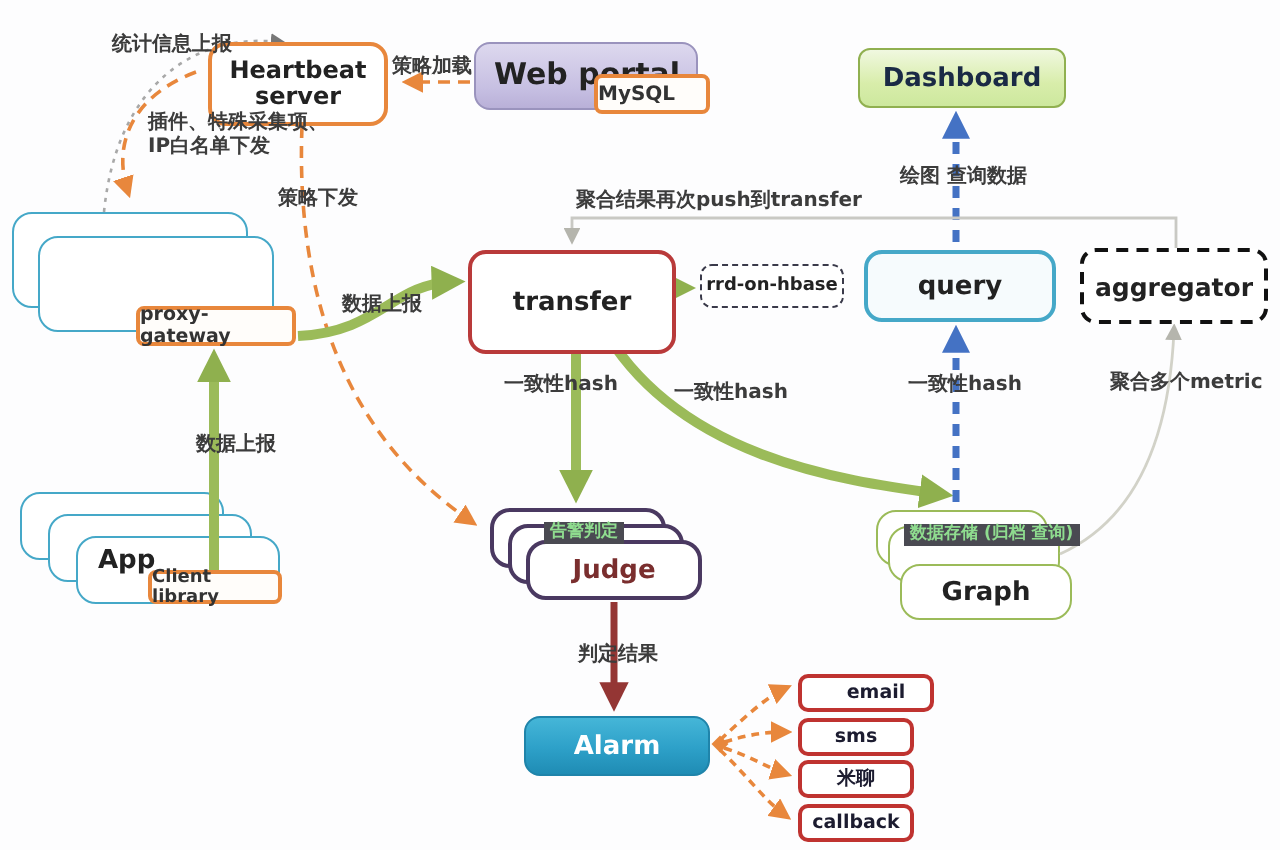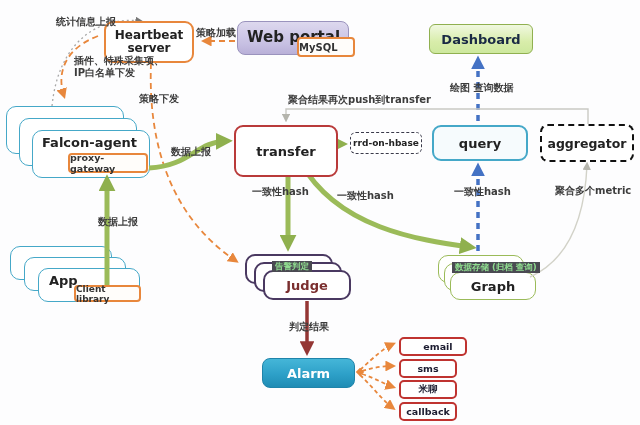--- a/index.html
+++ b/index.html
@@ -102,23 +102,20 @@
     <span>MySQL</span>
   </div>
 
   <div class="node center" style="left:429px;top:24px;width:104px;height:30px;border:1.5px solid #90b050;border-radius:6px;
               background:linear-gradient(180deg,#f0f8e0 0%,#d8edaa 60%,#cde89e 100%);">
     <span class="node-label" style="font-size:13px;color:#1a2a45;">Dashboard</span>
   </div>
 
   <div class="stack cyan" style="left:6px;top:106px;width:118px;height:48px;"></div>
   <div class="stack cyan" style="left:19px;top:118px;width:118px;height:48px;"></div>
-  <div class="stack cyan" style="left:32px;top:130px;width:118px;height:48px;">
-    <span class="node-label" style="position:absolute;left:9px;top:4px;font-size:13px;">Falcon-agent</span>
-  </div>
   <div class="node subbox" style="left:68px;top:153px;width:80px;height:20px;font-size:9.5px;">
     <span>proxy-gateway</span>
   </div>
 
   <div class="node rounded center" style="left:234px;top:125px;width:104px;height:52px;border:2.5px solid #b93a3a;">
     <span class="node-label" style="font-size:13px;">transfer</span>
   </div>
 
   <div class="node center" style="left:350px;top:132px;width:72px;height:22px;border:1.5px dashed #3a3a4a;border-radius:6px;background:#fff;">
     <span class="node-label" style="font-size:9px;">rrd-on-hbase</span>
@@ -135,21 +132,21 @@
   <div class="stack purple" style="left:245px;top:254px;width:88px;height:30px;"></div>
   <div class="stack purple" style="left:254px;top:262px;width:88px;height:30px;"></div>
   <span class="tag" style="left:272px;top:261px;">告警判定</span>
   <div class="stack purple center" style="left:263px;top:270px;width:88px;height:30px;display:flex;">
     <span class="node-label" style="font-size:13px;color:#7a2e2e;">Judge</span>
   </div>
 
   <div class="stack olive" style="left:438px;top:255px;width:86px;height:28px;"></div>
   <div class="stack olive" style="left:444px;top:263px;width:86px;height:28px;"></div>
   <span class="tag" style="left:452px;top:262px;">数据存储 (归档 查询)</span>
-  <div class="stack olive center" style="left:450px;top:272px;width:86px;height:28px;display:flex;">
+  <div class="stack olive center" style="left:450px;top:282px;width:86px;height:28px;display:flex;">
     <span class="node-label" style="font-size:13px;">Graph</span>
   </div>
 
   <div class="stack cyan" style="left:10px;top:246px;width:102px;height:34px;"></div>
   <div class="stack cyan" style="left:24px;top:257px;width:102px;height:34px;"></div>
   <div class="stack cyan" style="left:38px;top:268px;width:102px;height:34px;">
     <span class="node-label" style="position:absolute;left:10px;top:4px;font-size:13px;">App</span>
   </div>
   <div class="node subbox" style="left:74px;top:285px;width:67px;height:17px;font-size:9px;">
     <span>Client library</span>

